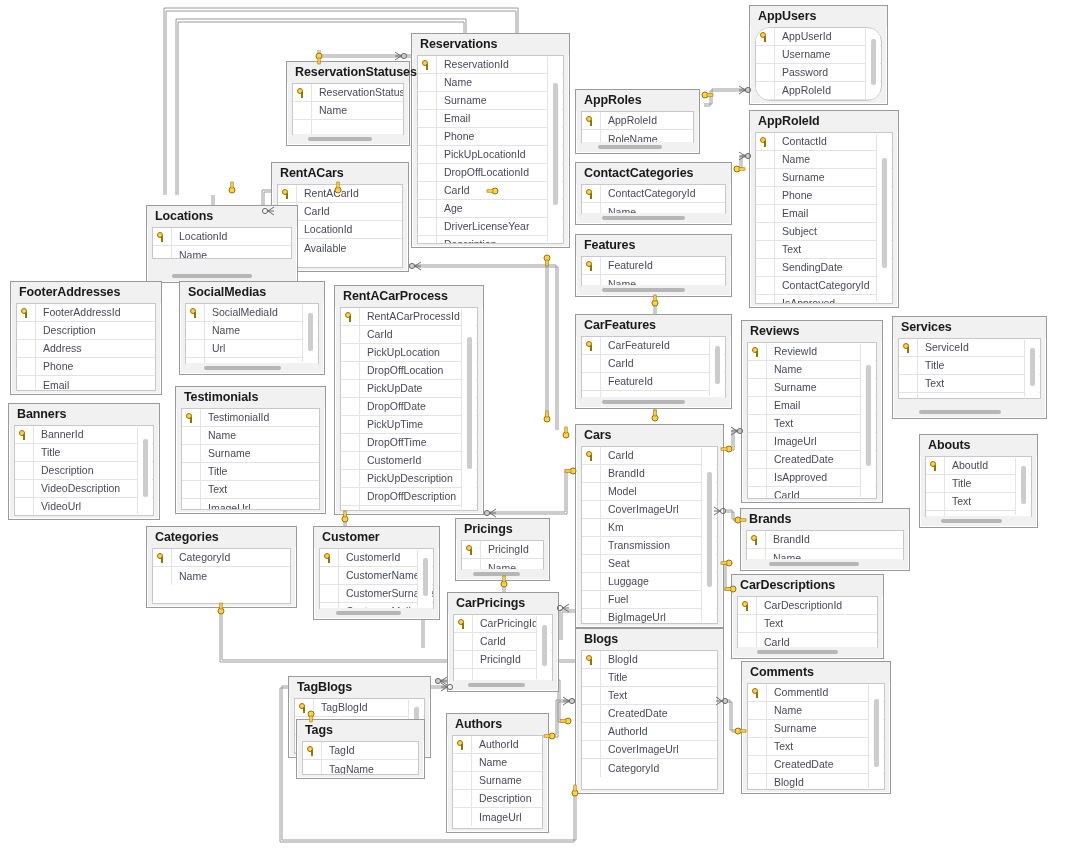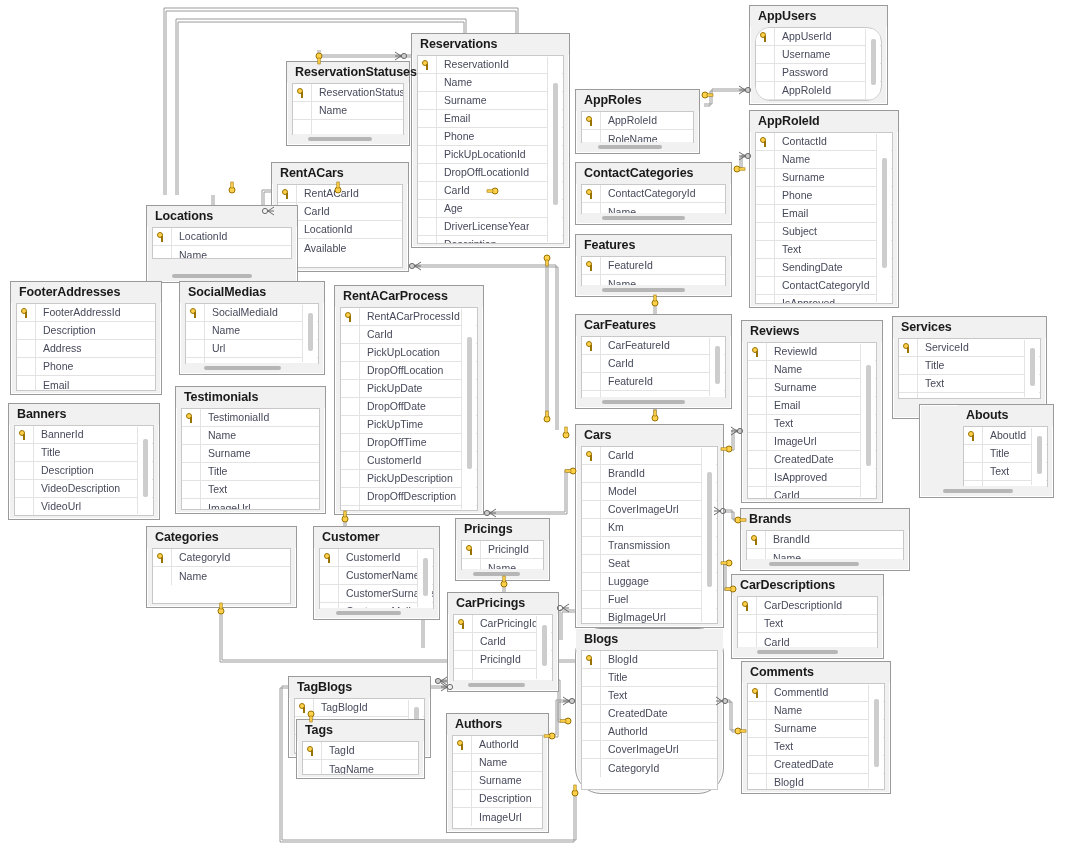--- a/index.html
+++ b/index.html
@@ -799,21 +799,21 @@
           </div>
           <div class="row">
             <div class="gutter"></div>
             <div class="fname">BigImageUrl</div>
           </div>
           <div class="vsb">
             <div class="thumb" style="top: 14%; height: 66%;"></div>
           </div>
         </div>
       </div>
-      <div class="tbl" style="left: 919px; top: 404px; width: 135px; height: 94px; padding-left: 38px;">
+      <div class="tbl" style="left: 919px; top: 434px; width: 119px; height: 94px;">
         <div class="title">Abouts</div>
         <div class="grid" style="height: 59px;">
           <div class="row">
             <div class="gutter">
               <span class="keyicon"></span>
             </div>
             <div class="fname">AboutId</div>
           </div>
           <div class="row">
             <div class="gutter"></div>
@@ -959,21 +959,21 @@
             <div class="fname"></div>
           </div>
           <div class="vsb">
             <div class="thumb" style="top: 14%; height: 66%;"></div>
           </div>
         </div>
         <div class="hsb">
           <div class="thumb"></div>
         </div>
       </div>
-      <div class="tbl" style="left: 575px; top: 628px; width: 149px; height: 166px; border-radius: 26px;">
+      <div class="tbl" style="left: 575px; top: 628px; width: 149px; height: 166px;">
         <div class="title">Blogs</div>
         <div class="grid" style="height: 138px;">
           <div class="row">
             <div class="gutter">
               <span class="keyicon"></span>
             </div>
             <div class="fname">BlogId</div>
           </div>
           <div class="row">
             <div class="gutter"></div>

